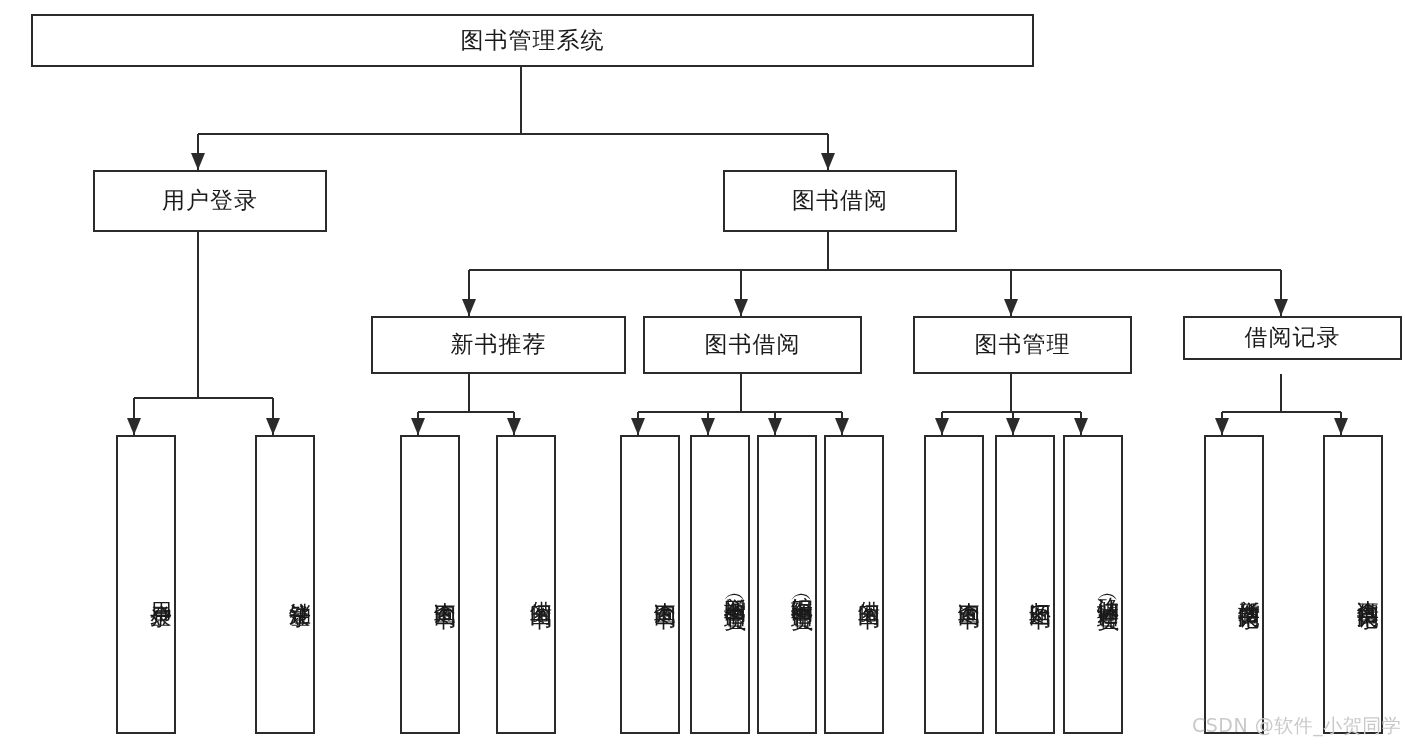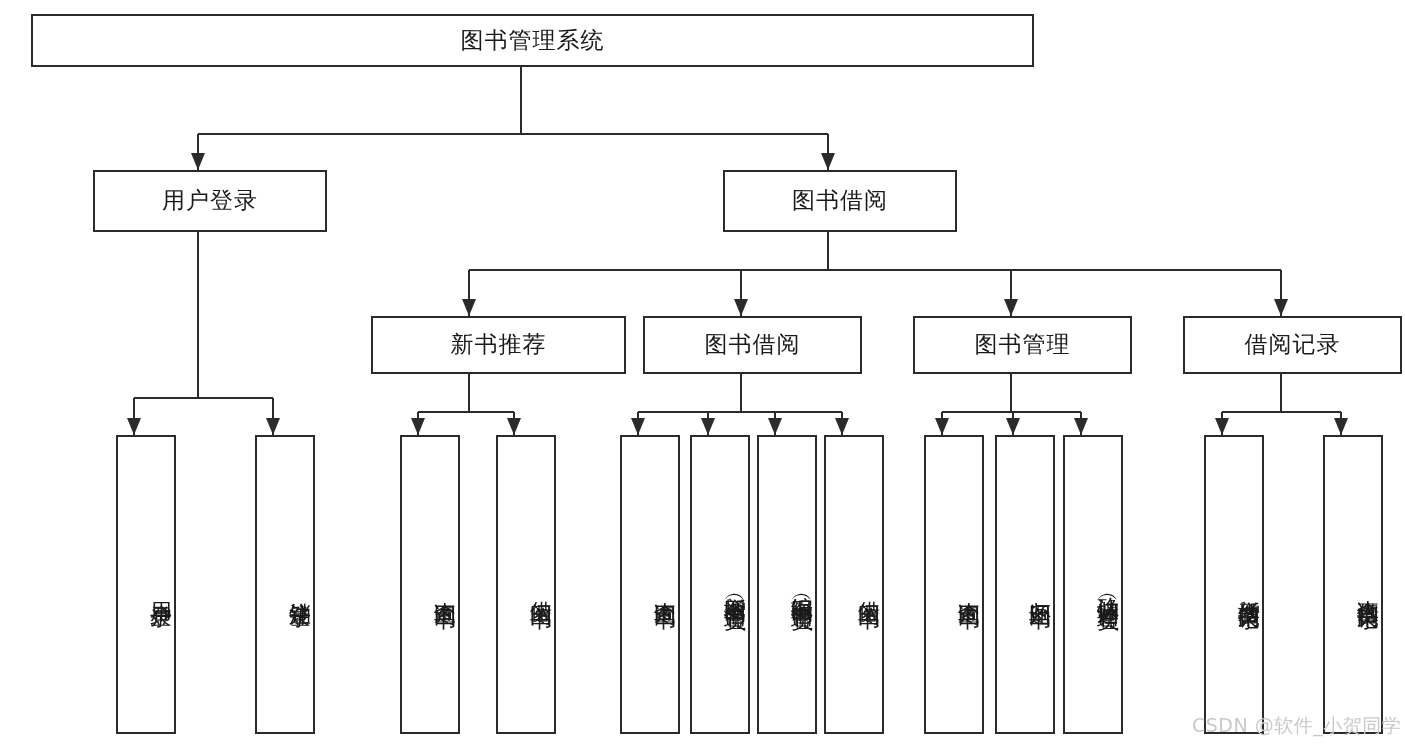--- a/index.html
+++ b/index.html
@@ -92,21 +92,21 @@
       </div>
       <div class="node node-h" style="left: 359px; top: 316px; width: 255px; height: 58px;">
         <span>新书推荐</span>
       </div>
       <div class="node node-h" style="left: 631px; top: 316px; width: 219px; height: 58px; text-align: right;">
         <span>图书借阅</span>
       </div>
       <div class="node node-h" style="left: 901px; top: 316px; width: 219px; height: 58px;">
         <span>图书管理</span>
       </div>
-      <div class="node node-h" style="left: 1171px; top: 316px; width: 219px; height: 58px;">
+      <div class="node node-h" style="left: 1171px; top: 316px; width: 219px; height: 44px;">
         <span>借阅记录</span>
       </div>
       <div class="node node-v" style="left: 104px; top: 435px; width: 60px; height: 299px;">
         <span>用户登录</span>
       </div>
       <div class="node node-v" style="left: 243px; top: 435px; width: 60px; height: 299px;">
         <span>注销登录</span>
       </div>
       <div class="node node-v" style="left: 388px; top: 435px; width: 60px; height: 299px;">
         <span>查询图书</span>

